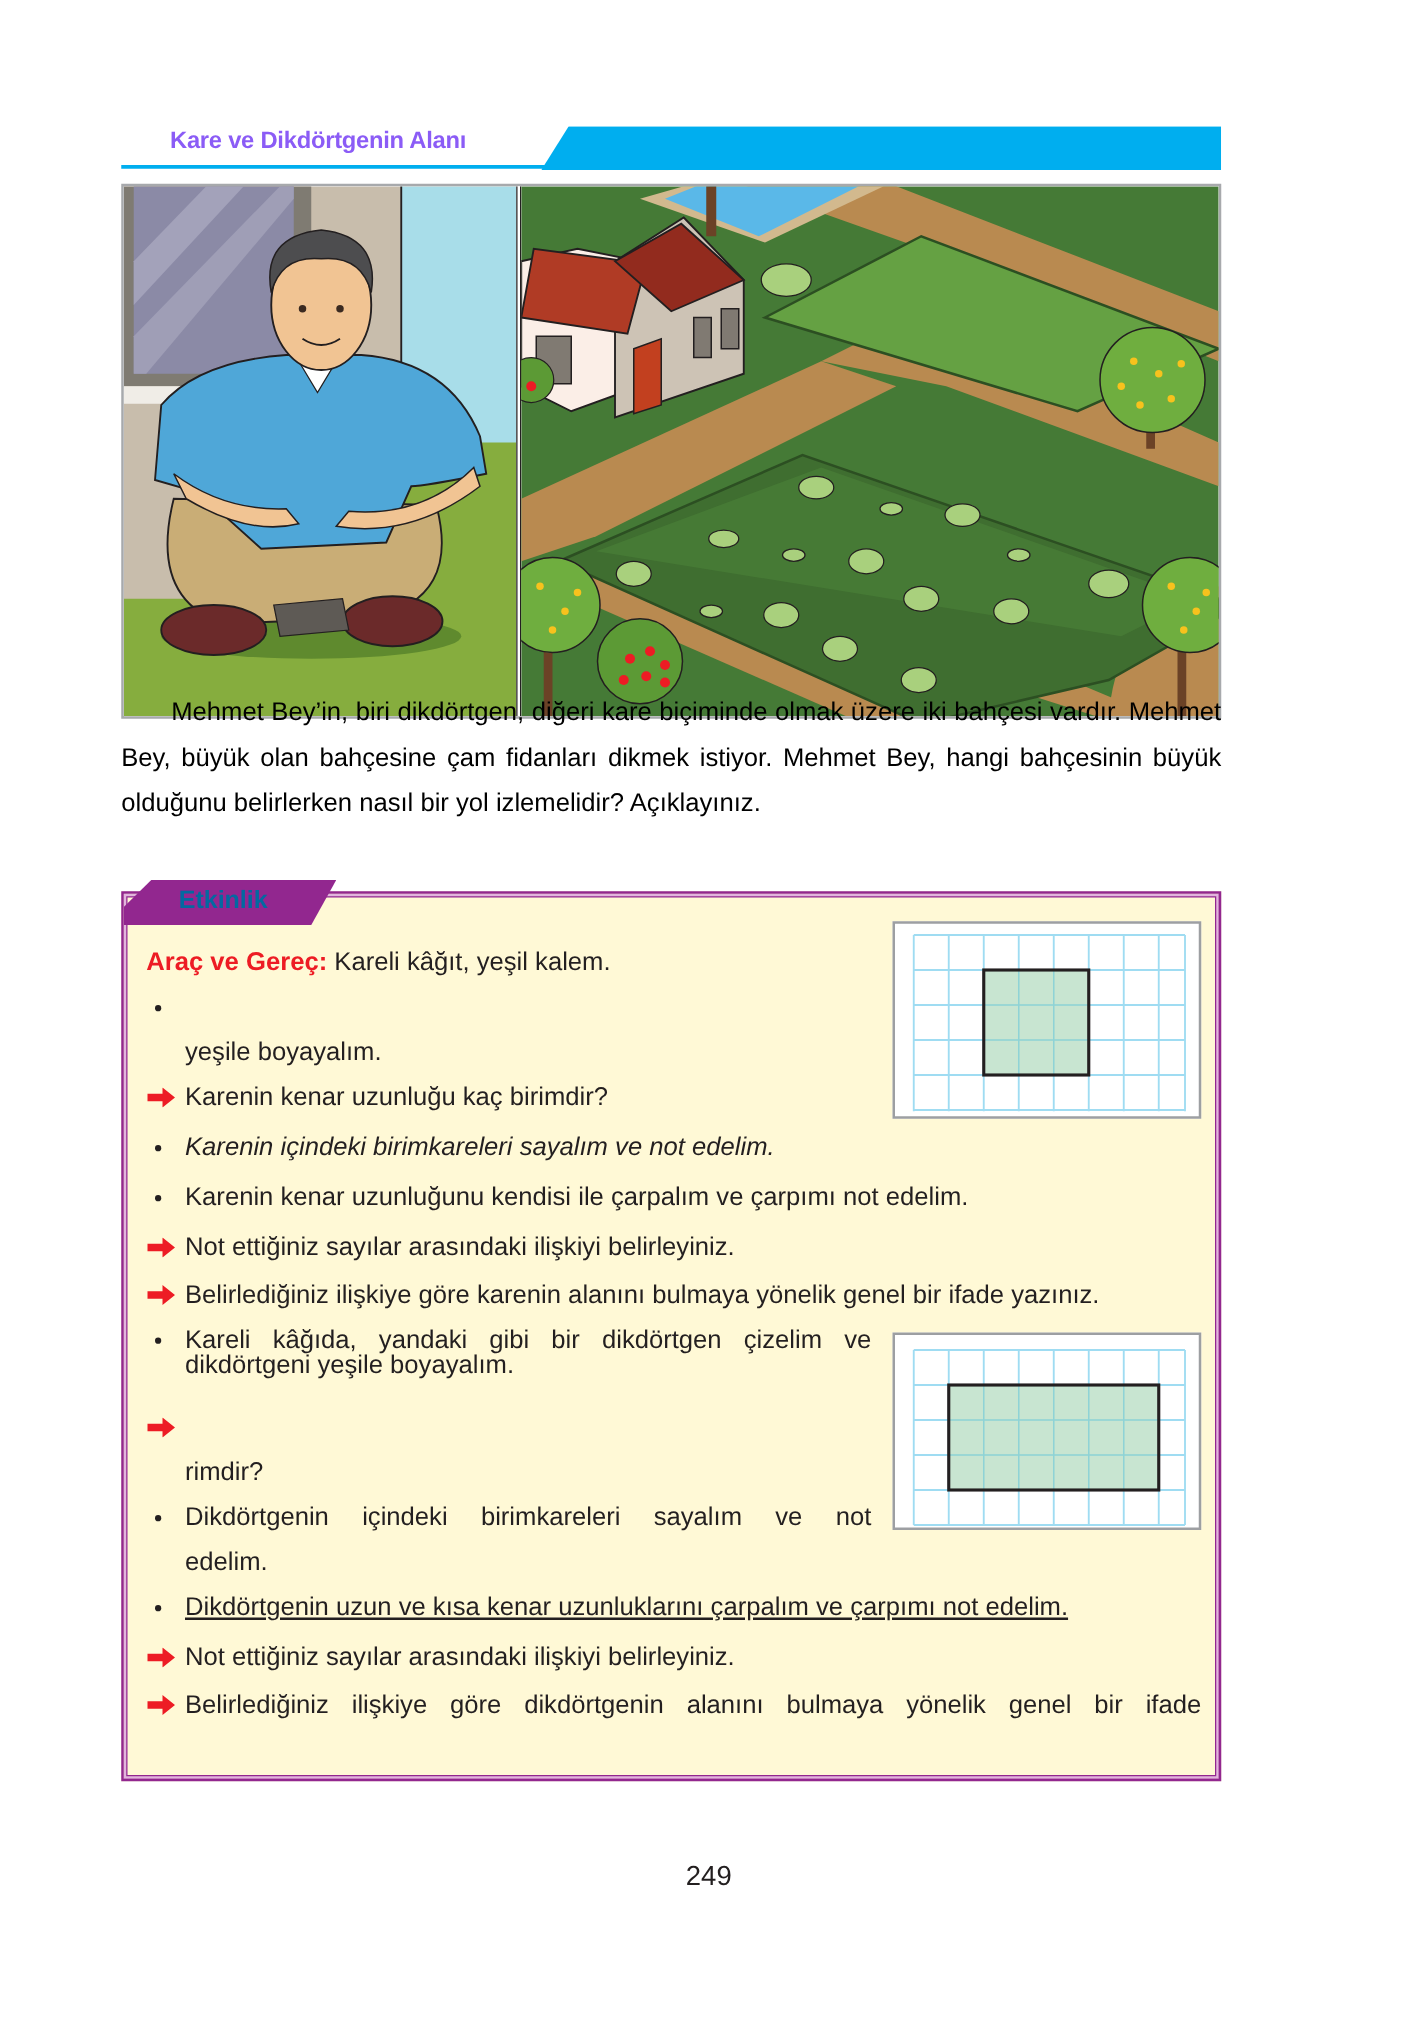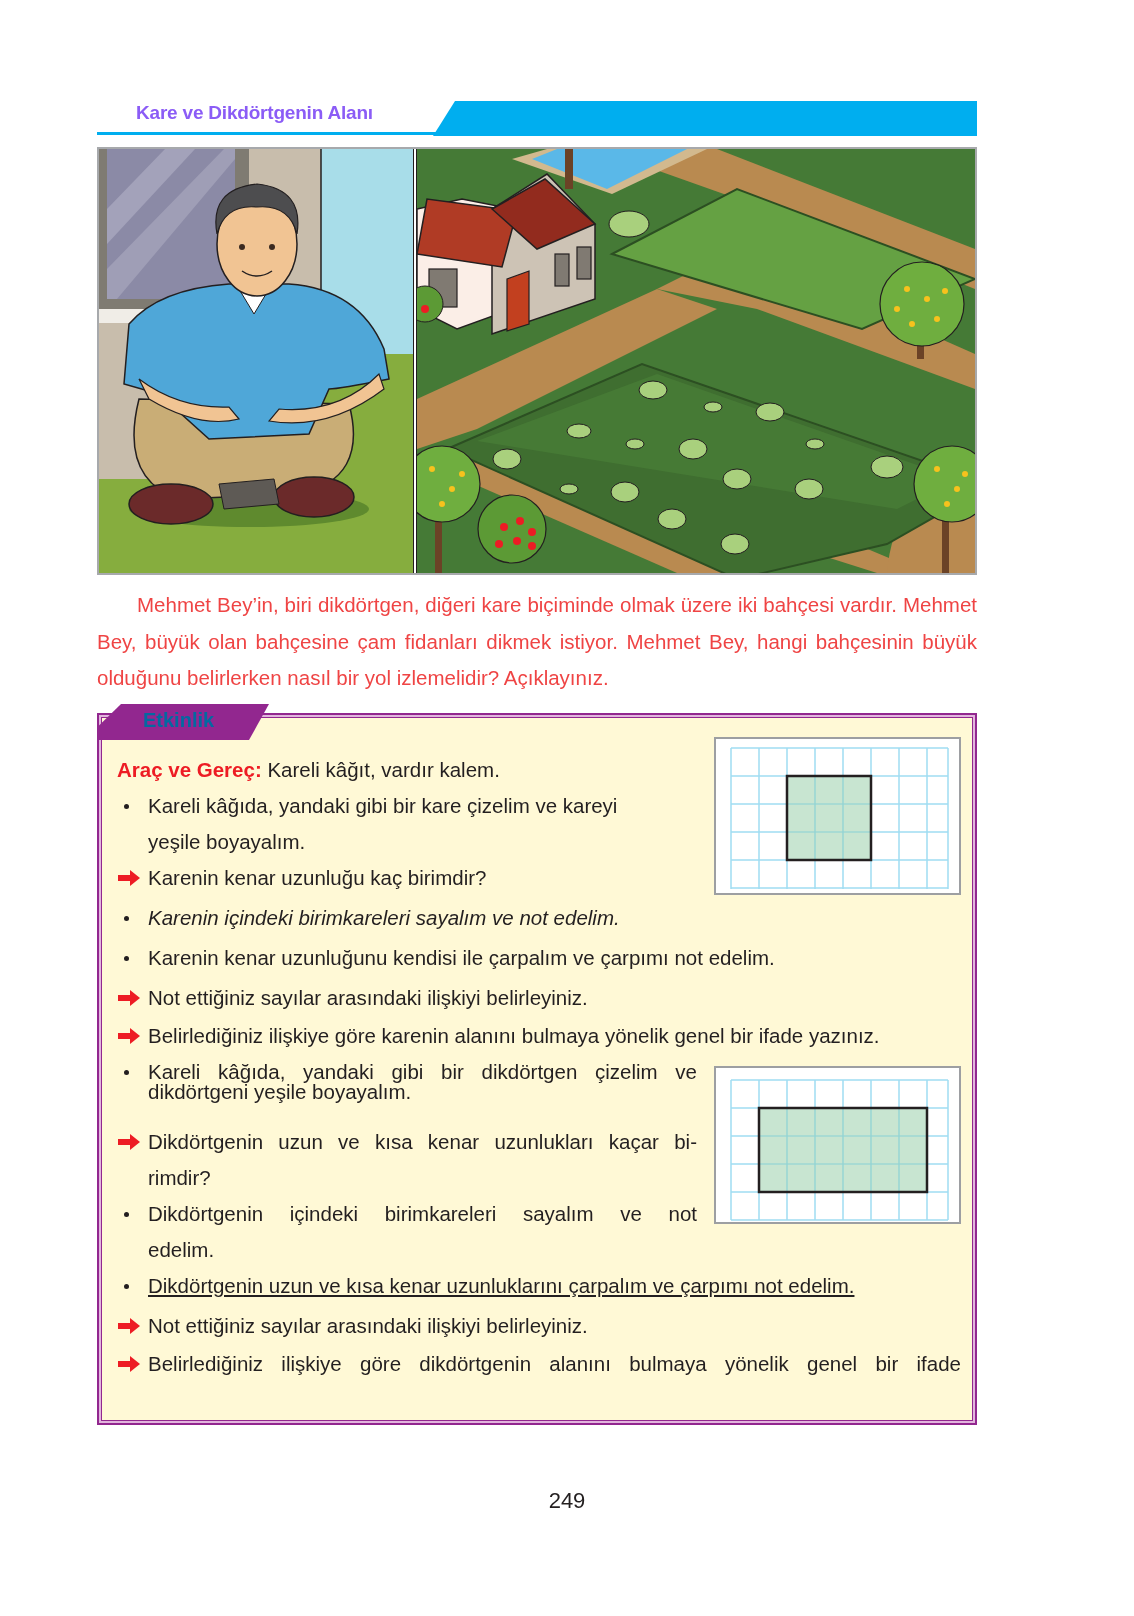--- a/index.html
+++ b/index.html
@@ -12,21 +12,21 @@
     .header-bar { position: absolute; left: 336px; top: 2px; width: 544px; height: 35px; background: #00aeef; clip-path: polygon(22px 0, 100% 0, 100% 100%, 0 100%); }
     .header-line { position: absolute; left: 0; top: 33px; width: 360px; height: 3px; background: #00aeef; }
 
     
     .illustration { position: absolute; left: 97px; top: 147px; width: 880px; height: 428px; border: 2px solid #a7a9ac; background: #fff; overflow: hidden; }
     .panel-left { position: absolute; left: 0; top: 0; width: 314px; height: 424px; }
     .panel-right { position: absolute; left: 318px; top: 0; width: 558px; height: 424px; }
     .panel-divider { position: absolute; left: 314px; top: 0; width: 4px; height: 424px; background: #ffffff; border-left: 1px solid #231f20; border-right: 1px solid #231f20; }
 
     
-    .intro { position: absolute; left: 97px; top: 587px; width: 880px; font-size: 20.5px; line-height: 36.5px; text-align: justify; text-indent: 40px; color: #ef4444; }
+    .intro { position: absolute; left: 97px; top: 552px; width: 880px; font-size: 20.5px; line-height: 36.5px; text-align: justify; text-indent: 40px; color: #000000; }
 
     
     .activity { position: absolute; left: 97px; top: 713px; width: 880px; height: 712px; background: #fff9d6; border: 2px solid #92278f; box-shadow: inset 0 0 0 2px #e2b5dd, inset 0 0 0 3px #92278f; }
     .activity::before { content: ""; position: absolute; left: 0; top: -2px; width: 100%; height: 0; }
     .activity-tab { position: absolute; left: 99px; top: 704px; width: 170px; height: 36px; background: #92278f; clip-path: polygon(22px 0, 100% 0, 150px 100%, 0 100%, 0 60%); border-radius: 6px 0 0 0; }
     .activity-tab-label { position: absolute; left: 143px; top: 709px; color: #0369a1; font-weight: bold; font-size: 20px; }
 
     .content { position: absolute; left: 117px; width: 850px; font-size: 20.5px; line-height: 36px; color: #231f20; }
     .line { position: absolute; left: 0; white-space: nowrap; }
     .marker { position: absolute; left: 0; top: 0; width: 26px; height: 36px; }
@@ -237,28 +237,27 @@
         <line x1="183" y1="40" x2="183" y2="124"></line>
       <line x1="43" y1="68" x2="211" y2="68"></line>
         <line x1="43" y1="96" x2="211" y2="96"></line>
     </g>
     <rect x="43" y="40" width="168" height="84" fill="none" stroke="#231f20" stroke-width="2.5"></rect>
   </svg>
 </div>
 
 <div class="content" style="top:752px;">
   <div class="line" style="top:0;">
-    <span class="tools-label">Araç ve Gereç:</span><span> Kareli kâğıt, vardır kalem.</span>
+    <span class="tools-label">Araç ve Gereç:</span><span> Kareli kâğıt, yeşil kalem.</span>
   </div>
 
   <div class="line" style="top:36px; width:590px; height:72px;">
     <div class="marker">
         <div class="bullet-dot"></div>
       </div>
-    <div class="txt" style="top:0;">Kareli kâğıda, yandaki gibi bir kare çizelim ve kareyi</div>
     <div class="txt" style="top:36px;">yeşile boyayalım.</div>
   </div>
 
   <div class="line" style="top:108px; height:36px;">
     <div class="marker">
         <svg class="arrow" viewBox="0 0 24 16">
           <path d="M1,5 H13 V0 L23,8 L13,16 V11 H1 Z" fill="#ed1c24"></path>
         </svg>
       </div>
     <div class="txt" style="top:0;">Karenin kenar uzunluğu kaç birimdir?</div>
@@ -303,21 +302,20 @@
     <div class="txt" style="top:0; width:549px; text-align:justify; text-align-last:justify;">Kareli kâğıda, yandaki gibi bir dikdörtgen çizelim ve</div>
     <div class="txt" style="top:20px;">dikdörtgeni yeşile boyayalım.</div>
   </div>
 
   <div class="line" style="top:372px; height:72px; width:580px;">
     <div class="marker">
         <svg class="arrow" viewBox="0 0 24 16">
           <path d="M1,5 H13 V0 L23,8 L13,16 V11 H1 Z" fill="#ed1c24"></path>
         </svg>
       </div>
-    <div class="txt" style="top:0; width:549px; text-align:justify; text-align-last:justify;">Dikdörtgenin uzun ve kısa kenar uzunlukları kaçar bi-</div>
     <div class="txt" style="top:36px;">rimdir?</div>
   </div>
 
   <div class="line" style="top:444px; height:72px; width:580px;">
     <div class="marker">
         <div class="bullet-dot"></div>
       </div>
     <div class="txt" style="top:0; width:549px; text-align:justify; text-align-last:justify;">Dikdörtgenin içindeki birimkareleri sayalım ve not</div>
     <div class="txt" style="top:36px;">edelim.</div>
   </div>

